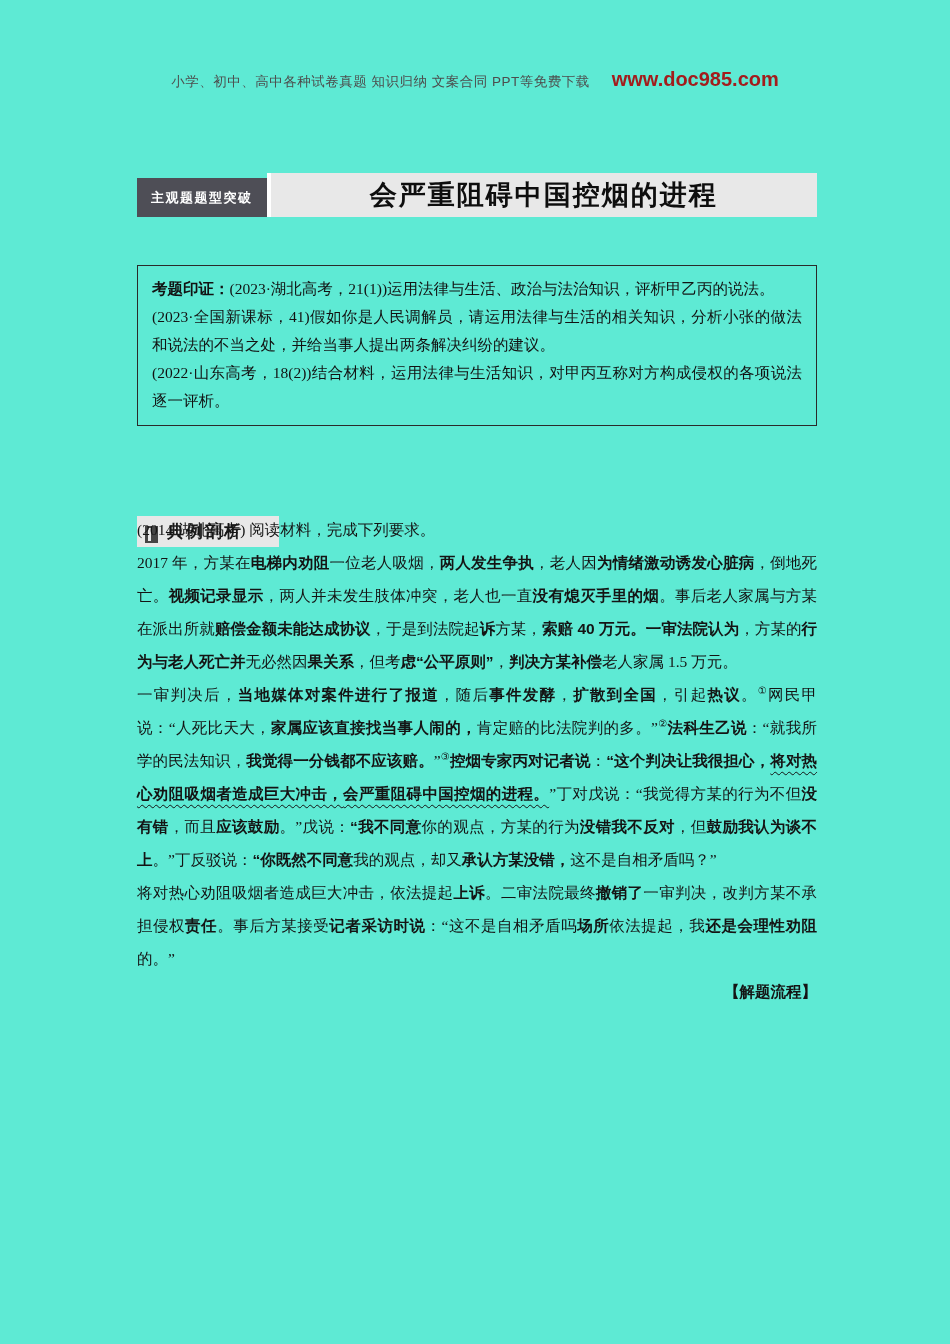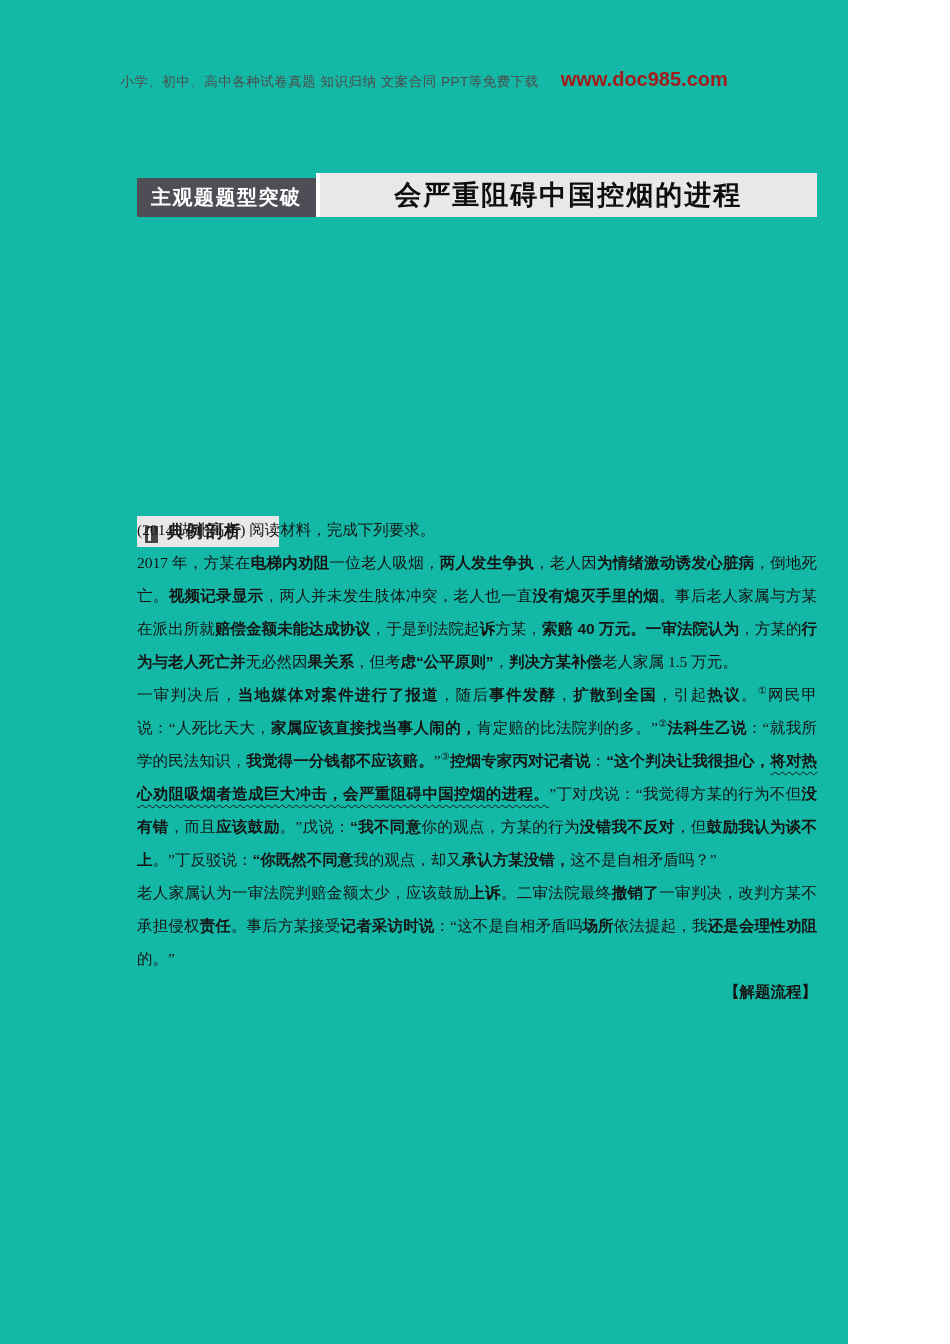--- a/index.html
+++ b/index.html
@@ -4,21 +4,21 @@
 <style>
   * { margin: 0; padding: 0; box-sizing: border-box; }
   html, body { background: #ffffff; }
   body {
     width: 950px; height: 1344px;
     font-family: "Liberation Serif", "DejaVu Serif", serif;
     color: #111;
     position: relative;
     overflow: hidden;
   }
-  .page { position: relative; width: 848px; height: 1344px; background: #14b8a6; }
+  .page { position: relative; width: 950px; height: 1344px; background: #5eead4; }
 
   
   .header {
     position: absolute; top: 68px; left: 0; width: 100%;
     display: flex; justify-content: center; align-items: baseline; gap: 22px;
   }
   .promo {
     font-family: "Liberation Sans", "DejaVu Sans", sans-serif;
     font-size: 13.5px; color: #4d4d4d; letter-spacing: 0.5px;
   }
@@ -28,21 +28,21 @@
   }
 
   
   .title-row {
     position: absolute; top: 173px; left: 137px; width: 680px; height: 44px;
     display: flex; align-items: stretch;
   }
   .title-label {
     background: #4e4e56; color: #ffffff;
     font-family: "Liberation Sans", "DejaVu Sans", sans-serif;
-    font-size: 20px; font-weight: 700; letter-spacing: 1.5px;
+    font-size: 13px; font-weight: 700; letter-spacing: 1.5px;
     display: flex; align-items: center; padding: 13px 14px;
     margin-top: 5px;
   }
   .title-gap { width: 4px; background: #fff; }
   .title-bar {
     flex: 1; background: #e8e8e8;
     display: flex; align-items: center; justify-content: center;
     font-family: "Liberation Sans", "DejaVu Sans", sans-serif;
     font-size: 27px; font-weight: 700; color: #0e0e0e; letter-spacing: 2px;
   }
@@ -108,27 +108,32 @@
     <span class="promo">小学、初中、高中各种试卷真题 知识归纳 文案合同 PPT等免费下载</span>
     <span class="site">www.doc985.com</span>
   </div>
 
   <div class="title-row">
     <div class="title-label">主观题题型突破</div>
     <div class="title-gap"></div>
     <div class="title-bar">会严重阻碍中国控烟的进程</div>
   </div>
 
+  <div class="citation-box">
+    <p><span class="b">考题印证：</span><span>(2023·湖北高考，21(1))运用法律与生活、政治与法治知识，评析甲乙丙的说法。</span></p>
+    <p><span>(2023·全国新课标，41)假如你是人民调解员，请运用法律与生活的相关知识，分析小张的做法和说法的不当之处，并给当事人提出两条解决纠纷的建议。</span></p>
+    <p><span>(2022·山东高考，18(2))结合材料，运用法律与生活知识，对甲丙互称对方构成侵权的各项说法逐一评析。</span></p>
+  </div>
 
   <div class="badge-row">
     <span class="badge-icon"></span>
     <span class="badge-text">典例剖析</span>
   </div>
 
   <div class="body-text">
     <p><span>(2014·湖北高考) 阅读材料，完成下列要求。</span></p>
     <p><span>2017 年，方某在</span><span class="b">电梯内劝阻</span><span>一位老人吸烟，</span><span class="b">两人发生争执</span><span>，老人因</span><span class="b">为情绪激动诱发心脏病</span><span>，倒地死亡。</span><span class="b">视频记录显示</span><span>，两人并未发生肢体冲突，老人也一直</span><span class="b">没有熄灭手里的烟</span><span>。事后老人家属与方某在派出所就</span><span class="b">赔偿金额未能达成协议</span><span>，于是到法院起</span><span class="b">诉</span><span>方某，</span><span class="b">索赔 40 万元。一审法院认为</span><span>，方某的</span><span class="b">行为与老人死亡并</span><span>无必然因</span><span class="b">果关系</span><span>，但考</span><span class="b">虑“公平原则”</span><span>，</span><span class="b">判决方某补偿</span><span>老人家属 1.5 万元。</span></p>
     <p><span>一审判决后，</span><span class="b">当地媒体对案件进行了报道</span><span>，随后</span><span class="b">事件发酵</span><span>，</span><span class="b">扩散到全国</span><span>，引起</span><span class="b">热议</span><span>。</span><sup>①</sup><span>网民甲说：“人死比天大，</span><span class="b">家属应该直接找当事人闹的，</span><span>肯定赔的比法院判的多。”</span><sup>②</sup><span class="b">法科生乙说</span><span>：“就我所学的民法知识，</span><span class="b">我觉得一分钱都不应该赔。</span><span>”</span><sup>③</sup><span class="b">控烟专家丙对记者说</span><span>：</span><span class="b">“这个判决让我很担心，</span><span class="b w">将对热心劝阻吸烟者造成巨大冲击，</span><span class="b w">会严重阻碍中国控烟的进程。</span><span>”丁对戊说：“我觉得方某的行为不但</span><span class="b">没有错</span><span>，而且</span><span class="b">应该鼓励</span><span>。”戊说：</span><span class="b">“我不同意</span><span>你的观点，方某的行为</span><span class="b">没错我不反对</span><span>，但</span><span class="b">鼓励我认为谈不上</span><span>。”丁反驳说：</span><span class="b">“你既然不同意</span><span>我的观点，却又</span><span class="b">承认方某没错，</span><span>这不是自相矛盾吗？”</span></p>
-    <p><span>老人家属认为一审法院判赔金额太少，应该鼓励</span><span class="b">上诉</span><span>。二审法院最终</span><span class="b">撤销了</span><span>一审判决，改判方某不承担侵权</span><span class="b">责任</span><span>。事后方某接受</span><span class="b">记者采访时说</span><span>：“这不是自相矛盾吗</span><span class="b">场所</span><span>依法提起，我</span><span class="b">还是会理性劝阻</span><span>的。”</span></p>
+    <p><span>将对热心劝阻吸烟者造成巨大冲击，依法提起</span><span class="b">上诉</span><span>。二审法院最终</span><span class="b">撤销了</span><span>一审判决，改判方某不承担侵权</span><span class="b">责任</span><span>。事后方某接受</span><span class="b">记者采访时说</span><span>：“这不是自相矛盾吗</span><span class="b">场所</span><span>依法提起，我</span><span class="b">还是会理性劝阻</span><span>的。”</span></p>
     <p class="outdent"><span class="b">【解题流程】</span></p>
   </div>
 
 </div>
 
 </body></html>

